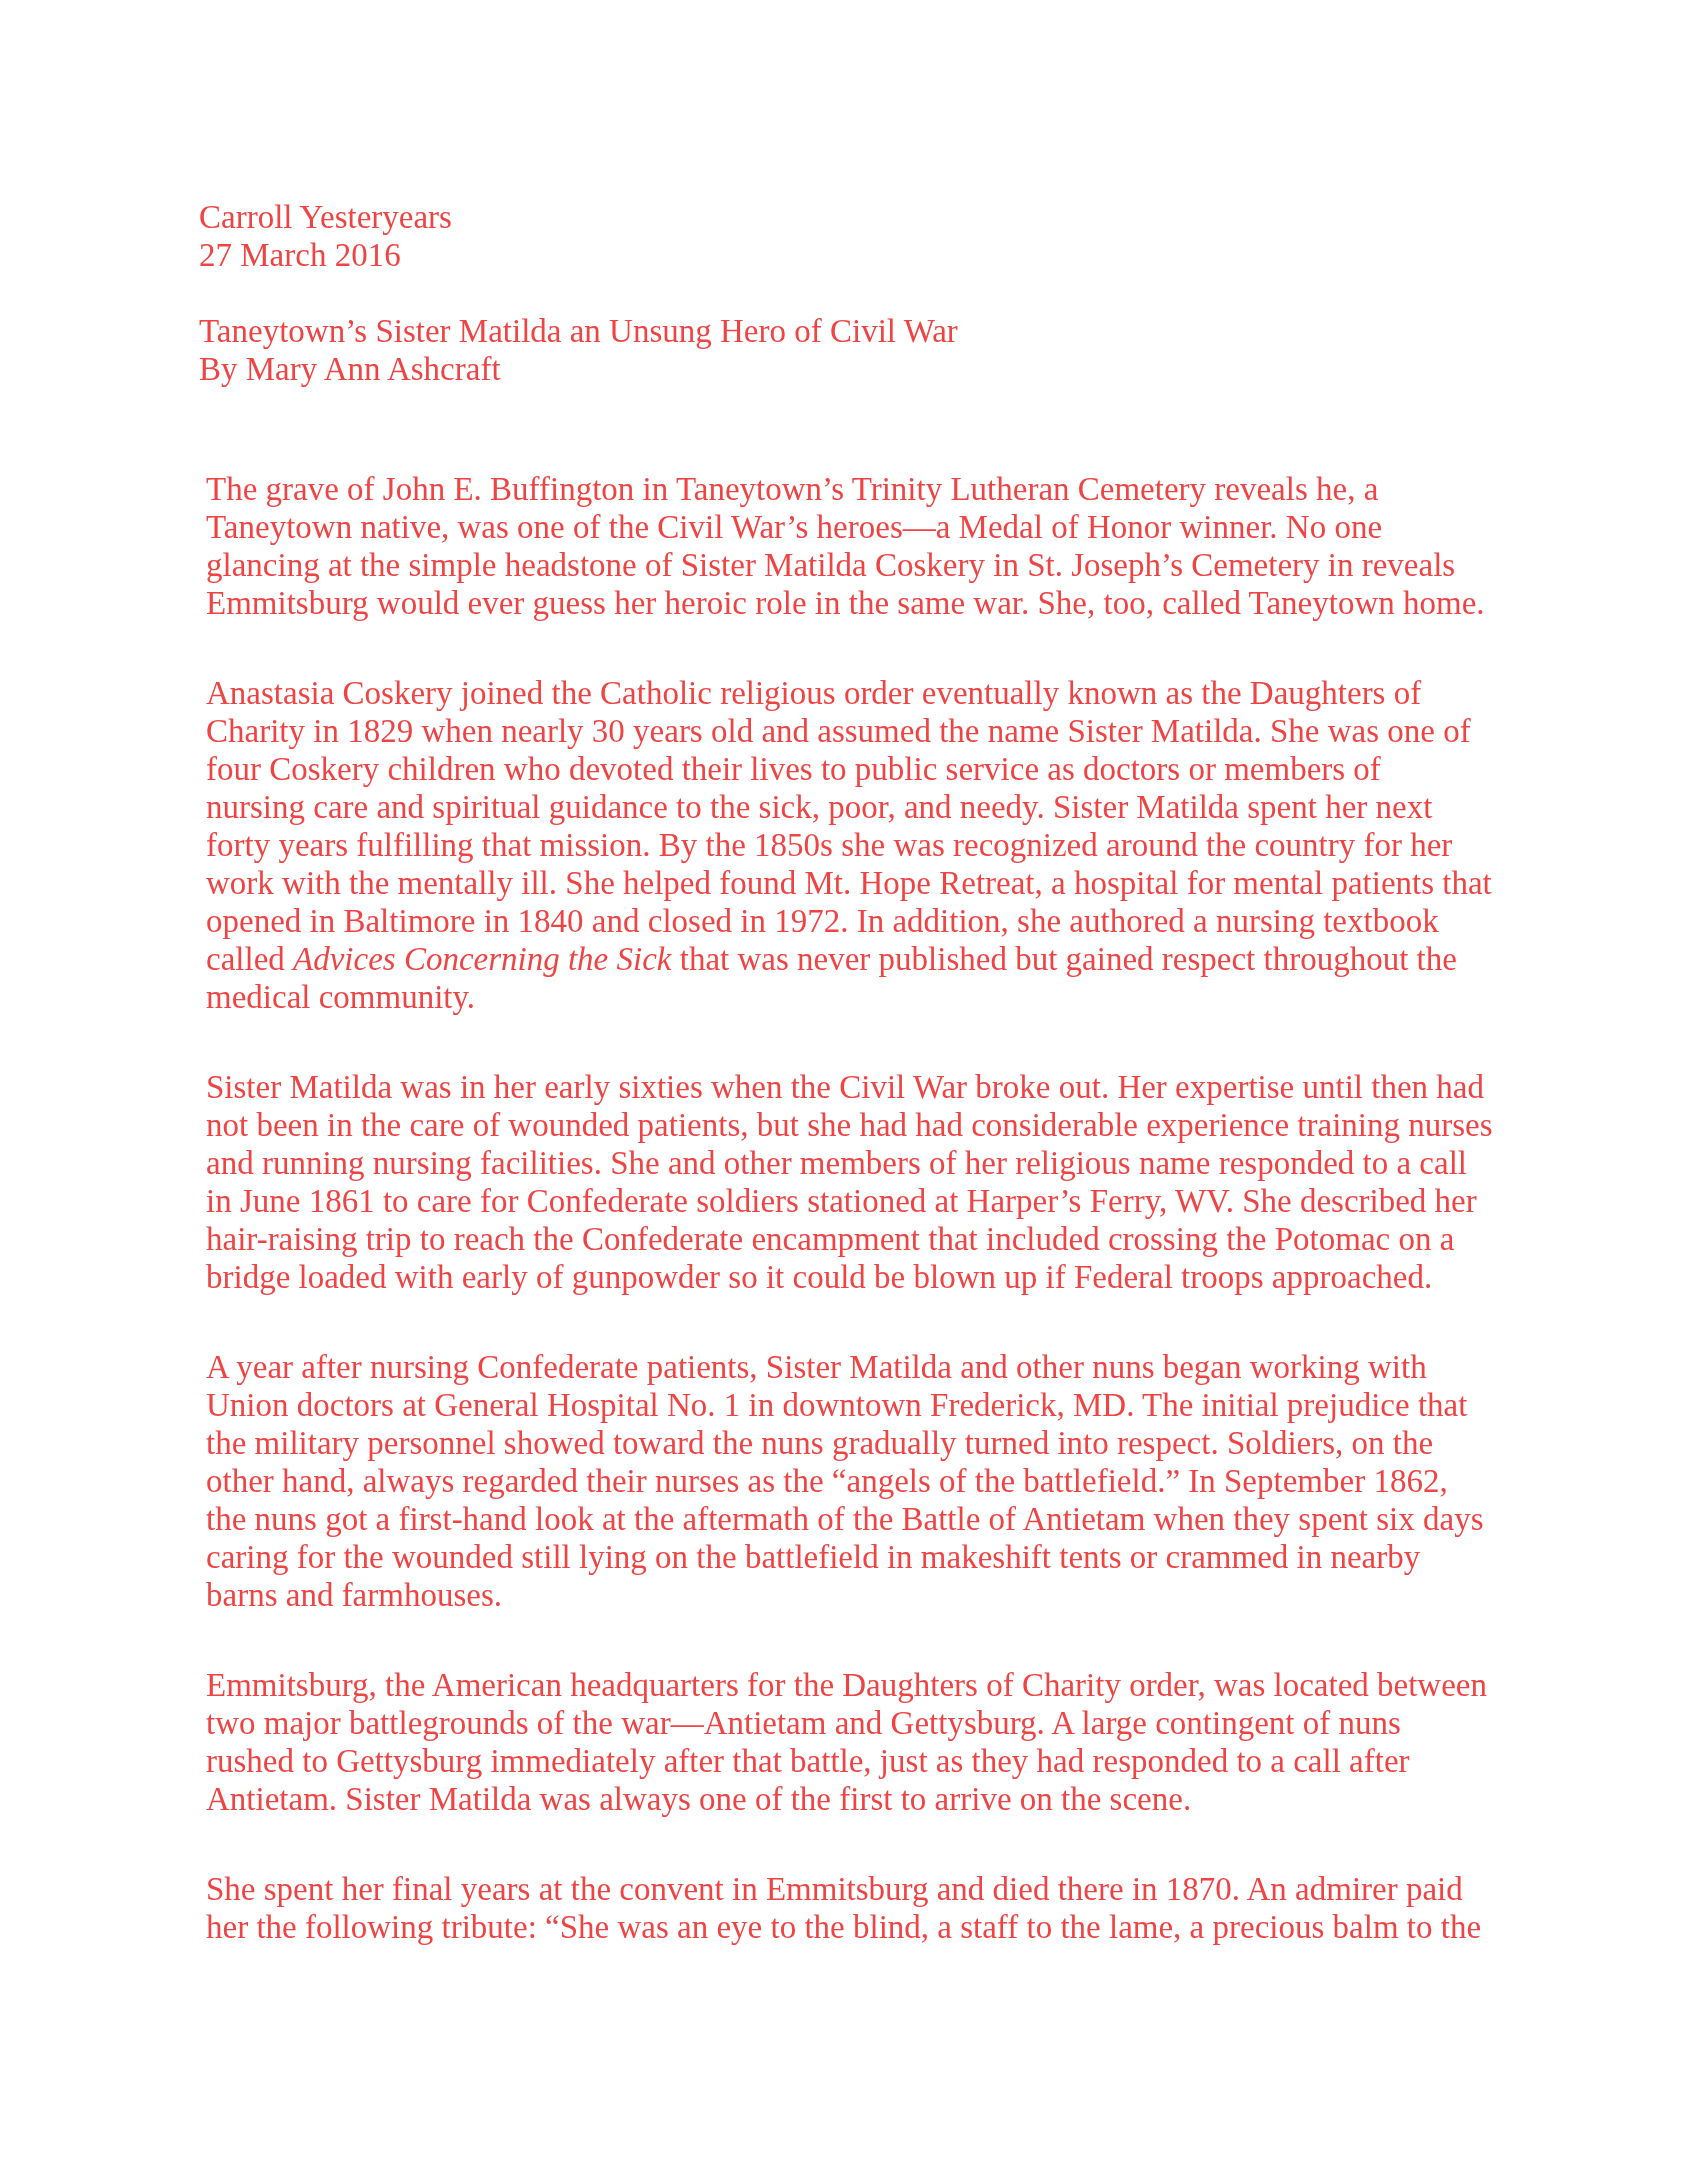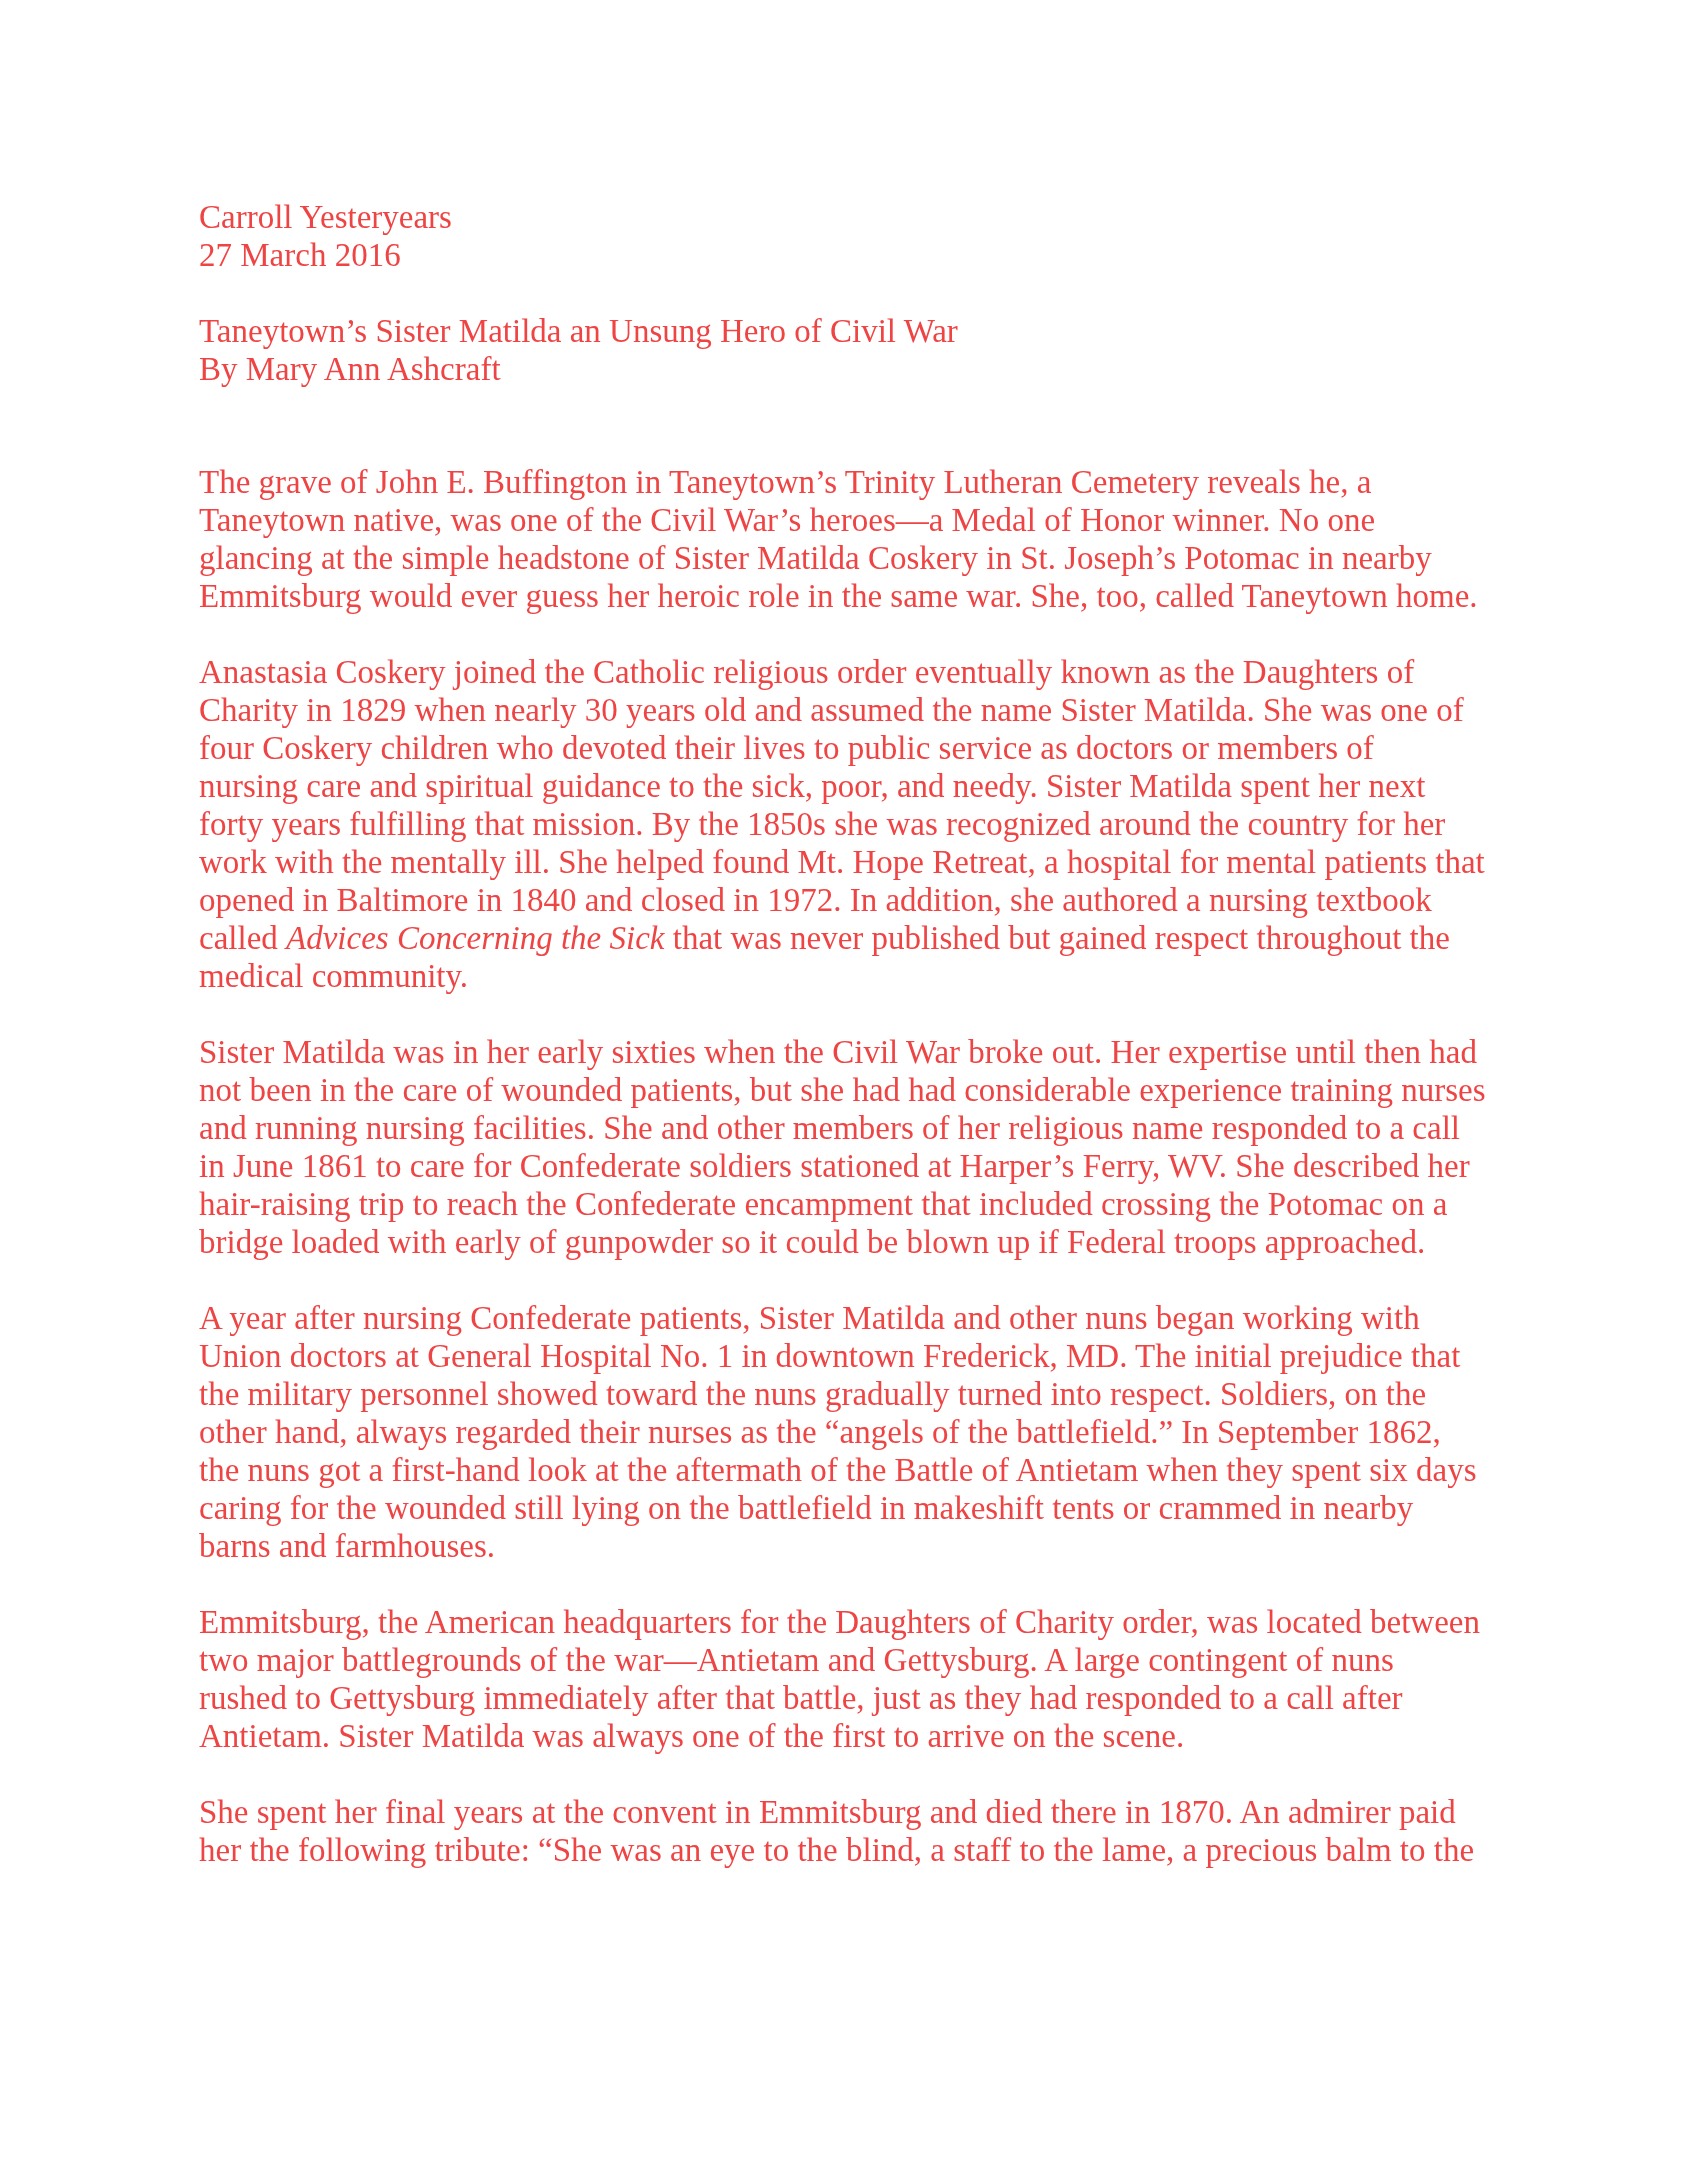--- a/index.html
+++ b/index.html
@@ -6,21 +6,21 @@
   body { width:1687px; height:2183px; position:relative; overflow:hidden; }
   .page {
     position:absolute; left:199px; top:198px; width:1321px;
     font-family:"Liberation Serif", "DejaVu Serif", serif;
     font-size:33px; line-height:38px; color:#ef4444;
   }
   .line { display:block; white-space:nowrap; }
   .block { margin:0; }
   .gap1 { height:38px; }
   .gap2 { height:75px; }
-  p { margin:0; }
+  p { margin:7px; }
   em { font-style:italic; }
 </style>
 </head>
 <body>
 
 <div class="page">
 
   <div class="block">
     <span class="line">Carroll Yesteryears</span>
     <span class="line">27 March 2016</span>
@@ -31,21 +31,21 @@
   <div class="block">
     <span class="line">Taneytown’s Sister Matilda an Unsung Hero of Civil War</span>
     <span class="line">By Mary Ann Ashcraft</span>
   </div>
 
   <div class="gap2"></div>
 
   <p>
     <span class="line">The grave of John E. Buffington in Taneytown’s Trinity Lutheran Cemetery reveals he, a</span>
     <span class="line">Taneytown native, was one of the Civil War’s heroes—a Medal of Honor winner. No one</span>
-    <span class="line">glancing at the simple headstone of Sister Matilda Coskery in St. Joseph’s Potomac in nearby</span>
+    <span class="line">glancing at the simple headstone of Sister Matilda Coskery in St. Joseph’s Cemetery in reveals</span>
     <span class="line">Emmitsburg would ever guess her heroic role in the same war. She, too, called Taneytown home.</span>
   </p>
 
   <div class="gap1"></div>
 
   <p>
     <span class="line">Anastasia Coskery joined the Catholic religious order eventually known as the Daughters of</span>
     <span class="line">Charity in 1829 when nearly 30 years old and assumed the name Sister Matilda. She was one of</span>
     <span class="line">four Coskery children who devoted their lives to public service as doctors or members of</span>
     <span class="line">nursing care and spiritual guidance to the sick, poor, and needy. Sister Matilda spent her next</span>

